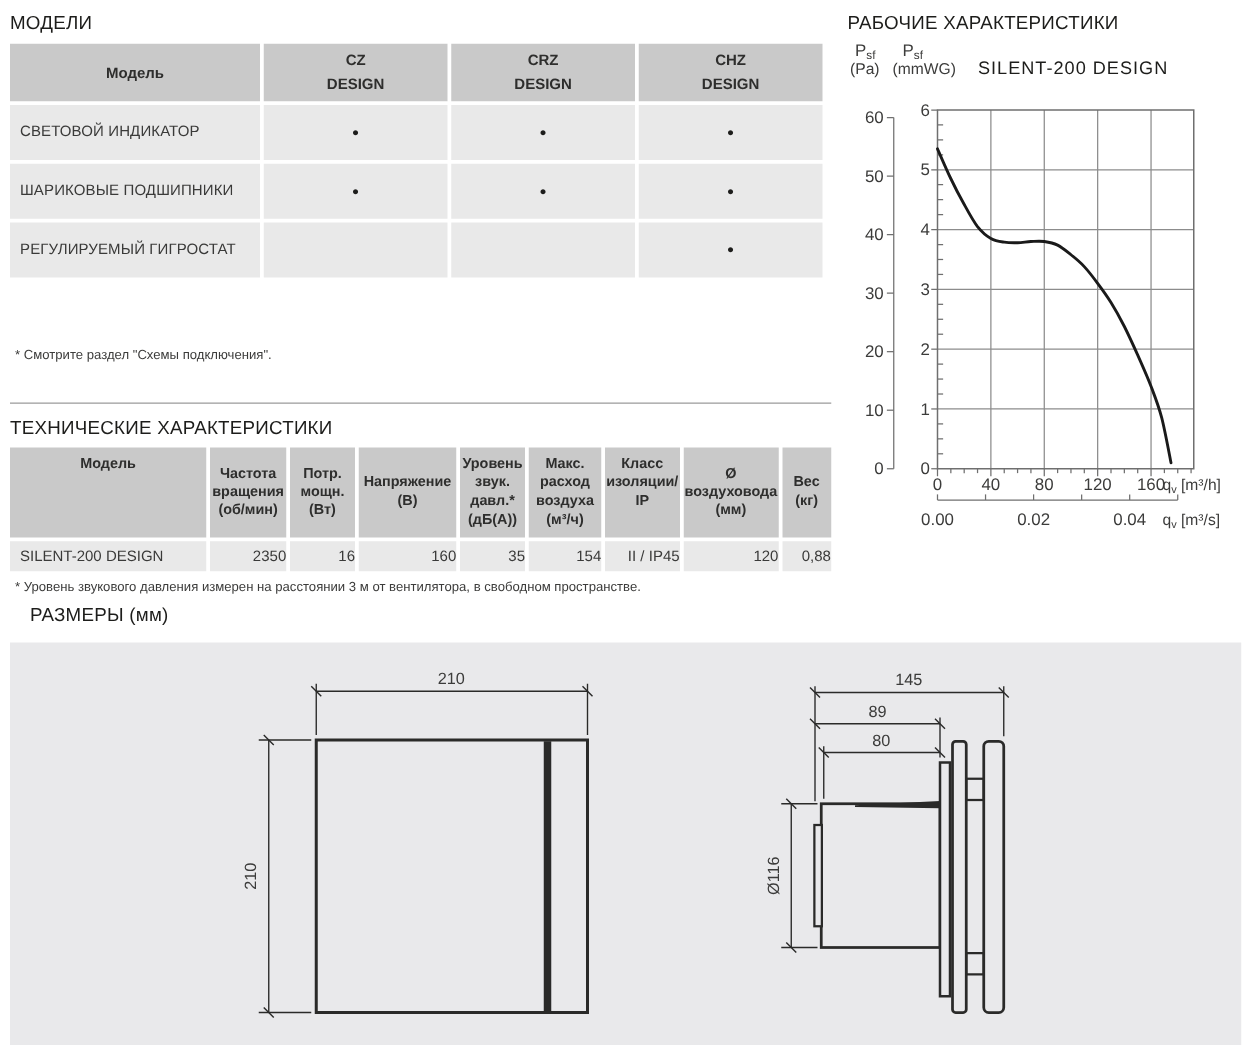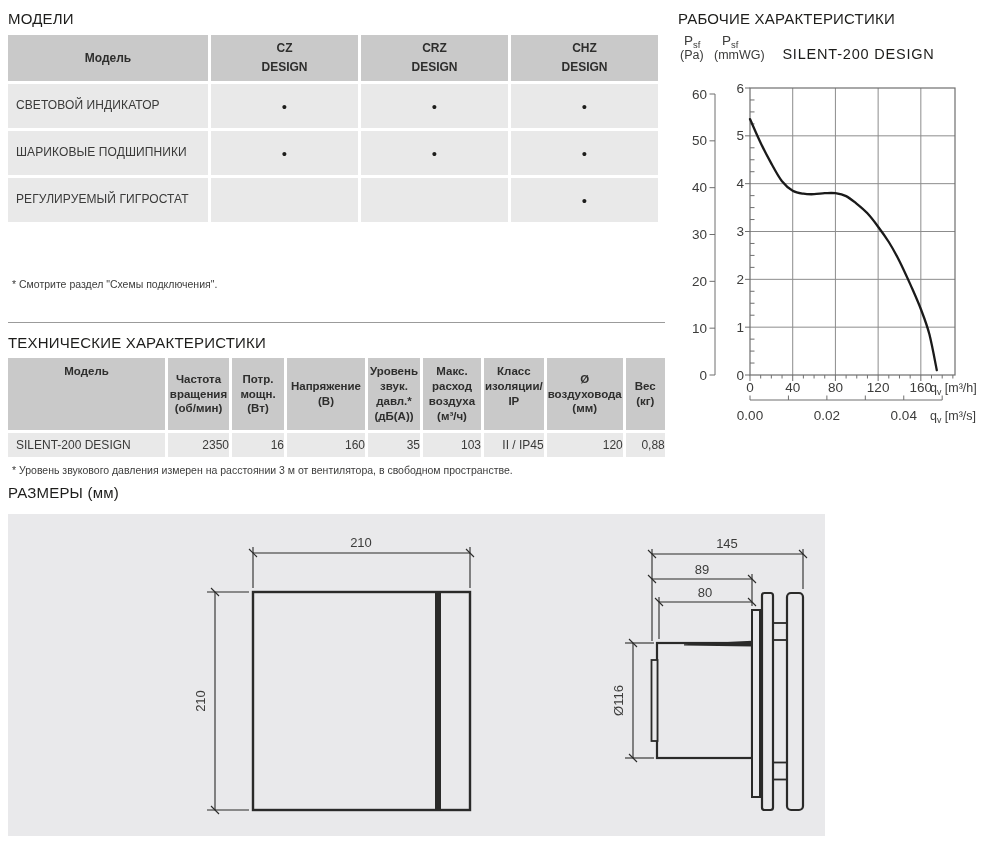--- a/index.html
+++ b/index.html
@@ -23,21 +23,21 @@
   #tech-wrap{position:absolute;left:8px;top:358px}
   #tech-table th{background:var(--hdr,#c9c9c9);font-size:11.5px;font-weight:bold;color:#2e2e2d;
       vertical-align:middle;padding:0;height:72px}
   .th-inner{display:flex;flex-direction:column;justify-content:center;align-items:center;
       height:72px;padding:6px 1px;line-height:1.3;text-align:center}
   .th-inner.center{justify-content:flex-start}
   #tech-table td{background:var(--row,#e9e9e9);font-size:12px;height:24px;text-align:right;vertical-align:middle;color:#3a3a39}
   #tech-table td.model{text-align:left;padding-left:8px}
 
   #perf-chart{position:absolute;left:672px;top:28px}
-  #dims-panel{position:absolute;left:8px;top:514px;width:817px;height:322px;background:var(--panel,#e9e9eb)}
+  #dims-panel{position:absolute;left:8px;top:514px;width:985px;height:322px;background:var(--panel,#e9e9eb)}
   svg text{font-family:"Liberation Sans",sans-serif}
 </style>
 </head>
 <body>
 
 <h2 class="sec-title" style="left:8px;top:10px">МОДЕЛИ</h2>
 
 <div id="models-wrap">
   <table id="models-table">
     <colgroup>
@@ -154,21 +154,21 @@
           </th>
         </tr>
       </thead>
     <tbody>
         <tr>
           <td class="model">SILENT-200 DESIGN</td>
           <td>2350</td>
           <td>16</td>
           <td>160</td>
           <td>35</td>
-          <td>103</td>
+          <td>154</td>
           <td>II / IP45</td>
           <td>120</td>
           <td>0,88</td>
         </tr>
       </tbody>
   </table>
 </div>
 <div class="footnote" style="left:12px;top:464px">* Уровень звукового давления измерен на расстоянии 3 м от вентилятора, в свободном пространстве.</div>
 
 <h2 class="sec-title" style="left:678px;top:10px">РАБОЧИЕ ХАРАКТЕРИСТИКИ</h2>
@@ -268,21 +268,21 @@
     <text x="231.75" y="392" text-anchor="middle" font-size="13.5" fill="#3c3c3b" font-weight="normal">0.04</text>
     <text x="258" y="392" text-anchor="start" font-size="12.5" fill="#3c3c3b" font-weight="normal">q<tspan font-size="8.75" dy="2.6">v</tspan><tspan dy="-2.6"> [m³/s]</tspan></text>
     <text x="12" y="17" text-anchor="start" font-size="13.5" fill="#3c3c3b" font-weight="normal">P<tspan font-size="9.45" dy="2.6">sf</tspan></text>
     <text x="8" y="31" text-anchor="start" font-size="12.5" fill="#3c3c3b" font-weight="normal">(Pa)</text>
     <text x="50" y="17" text-anchor="start" font-size="13.5" fill="#3c3c3b" font-weight="normal">P<tspan font-size="9.45" dy="2.6">sf</tspan></text>
     <text x="42" y="31" text-anchor="start" font-size="12.5" fill="#3c3c3b" font-weight="normal">(mmWG)</text>
     <text x="186.5" y="31" text-anchor="middle" font-size="14.5" fill="#1d1d1b" font-weight="normal" letter-spacing=".8">SILENT-200 DESIGN</text>
     <path d="M78 91.0916666666667C79.8 95.1 85.1 107.6 88.7 115.0C92.2 122.4 95.8 129.2 99.4 135.6C102.9 142.0 106.5 148.7 110.0 153.3C113.6 157.8 117.1 160.8 120.7 162.8C124.3 164.9 127.8 165.2 131.4 165.7C134.9 166.3 138.5 166.3 142.1 166.2C145.6 166.1 149.2 165.4 152.7 165.2C156.3 165.1 159.9 164.8 163.4 165.2C167.0 165.7 170.5 166.3 174.1 168.1C177.7 169.9 181.2 172.9 184.8 175.8C188.3 178.6 191.9 181.5 195.4 185.3C199.0 189.2 202.6 193.9 206.1 198.7C209.7 203.5 213.2 208.3 216.8 214.0C220.4 219.8 223.9 226.1 227.5 233.2C231.0 240.2 234.6 248.1 238.2 256.1C241.7 264.1 245.6 272.6 248.8 281.0C252.0 289.4 254.7 296.1 257.4 306.3C260.0 316.5 263.6 336.2 264.8 342.2" fill="none" stroke="#1a1a1a" stroke-width="2.3" stroke-linecap="round"></path>
   </svg>
 
-<h2 class="sec-title" style="left:8px;top:484px">РАЗМЕРЫ (мм)</h2>
+<h2 class="sec-title" style="left:24px;top:484px">РАЗМЕРЫ (мм)</h2>
 
 <div id="dims-panel">
   <svg width="985" height="322" viewBox="0 0 985 322">
 
     <g stroke="#2a2a29" fill="none">
       <rect x="245" y="78" width="217" height="218" stroke-width="2.4"></rect>
       <rect x="427" y="79" width="6" height="216" fill="#2a2a29" stroke="none"></rect>
       <g stroke-width="1.1">
         <line x1="245" y1="33" x2="245" y2="74"></line>
         <line x1="462" y1="33" x2="462" y2="74"></line>

